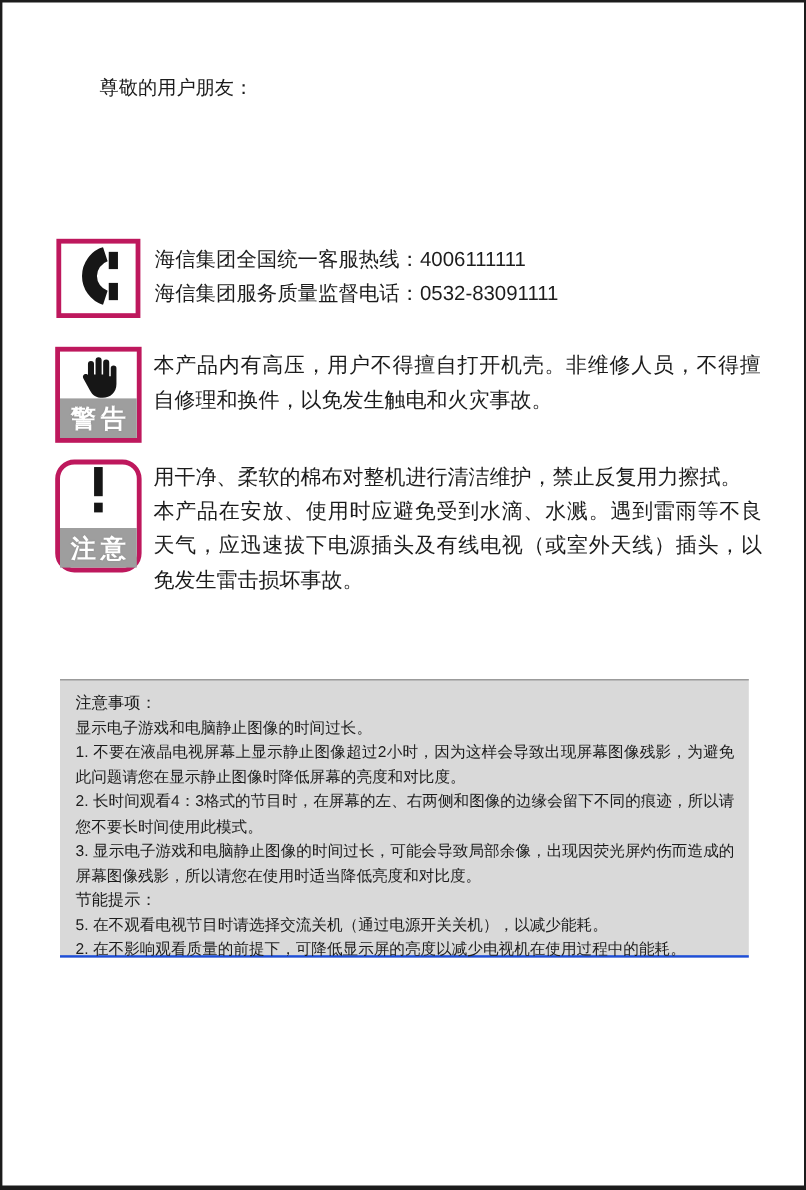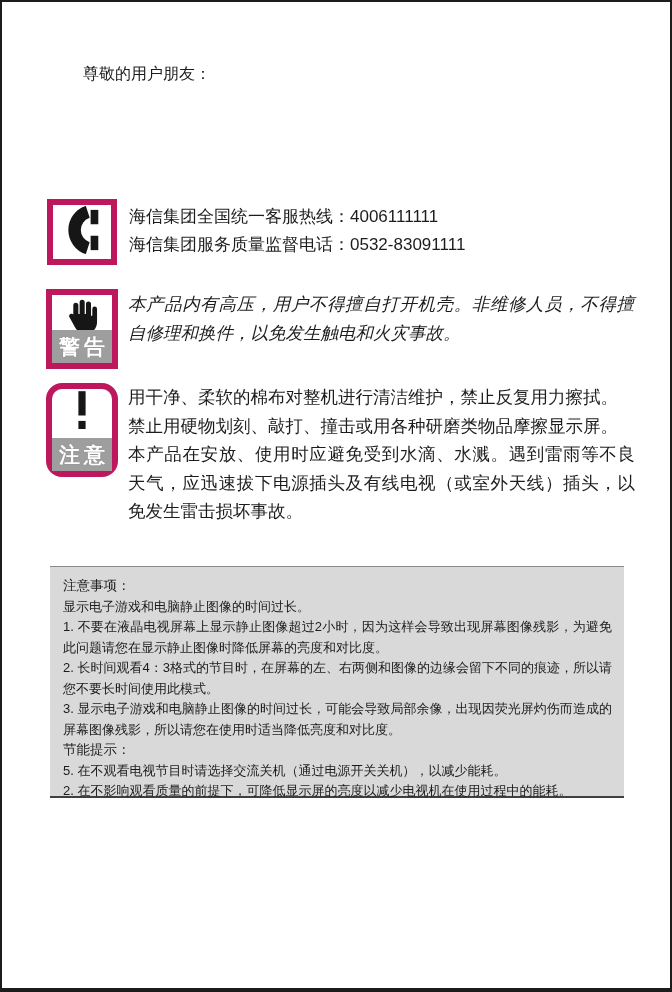--- a/index.html
+++ b/index.html
@@ -21,56 +21,56 @@
 
   
   .greeting {
     position: absolute; left: 45px; top: 58px; width: 586px;
     font-size: 16px; line-height: 28px; text-align: justify; margin-left: 36px;
   }
   .indent { text-indent: 2em; }
 
   
   .icon-box {
-    border: 6px solid #be185d; background: #fff;
+    border: 4px solid #be185d; background: #fff;
     box-sizing: border-box; position: relative; flex: 0 0 auto;
   }
   .icon-top { position: absolute; left: 0; right: 0; top: 0; display: flex; align-items: center; justify-content: center; }
   .band {
     position: absolute; left: 0; right: 0; bottom: 0; height: 33px;
     background: #9e9e9e; color: #ffffff;
     display: flex; align-items: center; justify-content: center;
     font-size: 21px; letter-spacing: 4px; font-weight: bold;
     text-shadow: 0 0 1px #7a7a7a;
     padding-left: 4px; box-sizing: border-box;
   }
 
   
   .hotline { position: absolute; left: 45px; top: 197px; display: flex; }
   .phone-box { width: 70px; height: 66px; display: flex; align-items: center; justify-content: center; }
   .hotline-text { margin-left: 12px; padding-top: 4px; font-size: 17px; line-height: 28px; white-space: nowrap; }
 
   
   .warning { position: absolute; left: 44px; top: 287px; display: flex; }
   .warn-box { width: 72px; height: 80px; }
-  .warning-text { margin-left: 10px; width: 506px; font-size: 17.5px; line-height: 28.5px; text-align: justify; padding-top: 1px; font-style: italic; }
+  .warning-text { margin-left: 10px; width: 506px; font-size: 17.5px; line-height: 28.5px; text-align: justify; padding-top: 1px; }
 
   
   .caution { position: absolute; left: 44px; top: 381px; display: flex; }
   .caut-box { width: 72px; height: 94px; border-radius: 16px; }
   .caution-text { margin-left: 10px; width: 507px; font-size: 17.5px; line-height: 28.5px; text-align: justify; }
 
   .class-note { position: absolute; left: 126px; top: 511px; font-size: 17.5px; line-height: 28px; }
 
   
   .notes-box {
     position: absolute; left: 48px; top: 564px; width: 574px; height: 232px;
     background: #d9d9d9;
     border-top: 1px solid #8a8a8a;
-    border-bottom: 2px solid #404040;
+    border-bottom: 2px solid #1d4ed8;
     box-sizing: border-box;
     padding: 9px 12px 0 13px;
     font-size: 13px; line-height: 20.5px; text-align: justify;
   }
   .notes-box p { margin: 0; }
   .nb-title { font-size: 13.5px; }
 </style>
 </head>
 <body>
 
@@ -113,21 +113,20 @@
       <div class="icon-top" style="height:43px;">
         <svg width="18" height="40" viewBox="0 0 20 44" aria-hidden="true">
           <rect x="6" y="0" width="8" height="27" fill="#161616"></rect>
           <rect x="6" y="33" width="8" height="9" fill="#161616"></rect>
         </svg>
       </div>
       <div class="band">注意</div>
     </div>
     <div class="caution-text">
       <p>用干净、柔软的棉布对整机进行清洁维护，禁止反复用力擦拭。</p>
-      <p>禁止用硬物划刻、敲打、撞击或用各种研磨类物品摩擦显示屏。</p>
       <p>本产品在安放、使用时应避免受到水滴、水溅。遇到雷雨等不良天气，应迅速拔下电源插头及有线电视（或室外天线）插头，以免发生雷击损坏事故。</p>
     </div>
   </section>
 
 
   <div class="notes-box">
     <p class="nb-title">注意事项：</p>
     <p>显示电子游戏和电脑静止图像的时间过长。</p>
     <p>1. 不要在液晶电视屏幕上显示静止图像超过2小时，因为这样会导致出现屏幕图像残影，为避免此问题请您在显示静止图像时降低屏幕的亮度和对比度。</p>
     <p>2. 长时间观看4：3格式的节目时，在屏幕的左、右两侧和图像的边缘会留下不同的痕迹，所以请您不要长时间使用此模式。</p>

